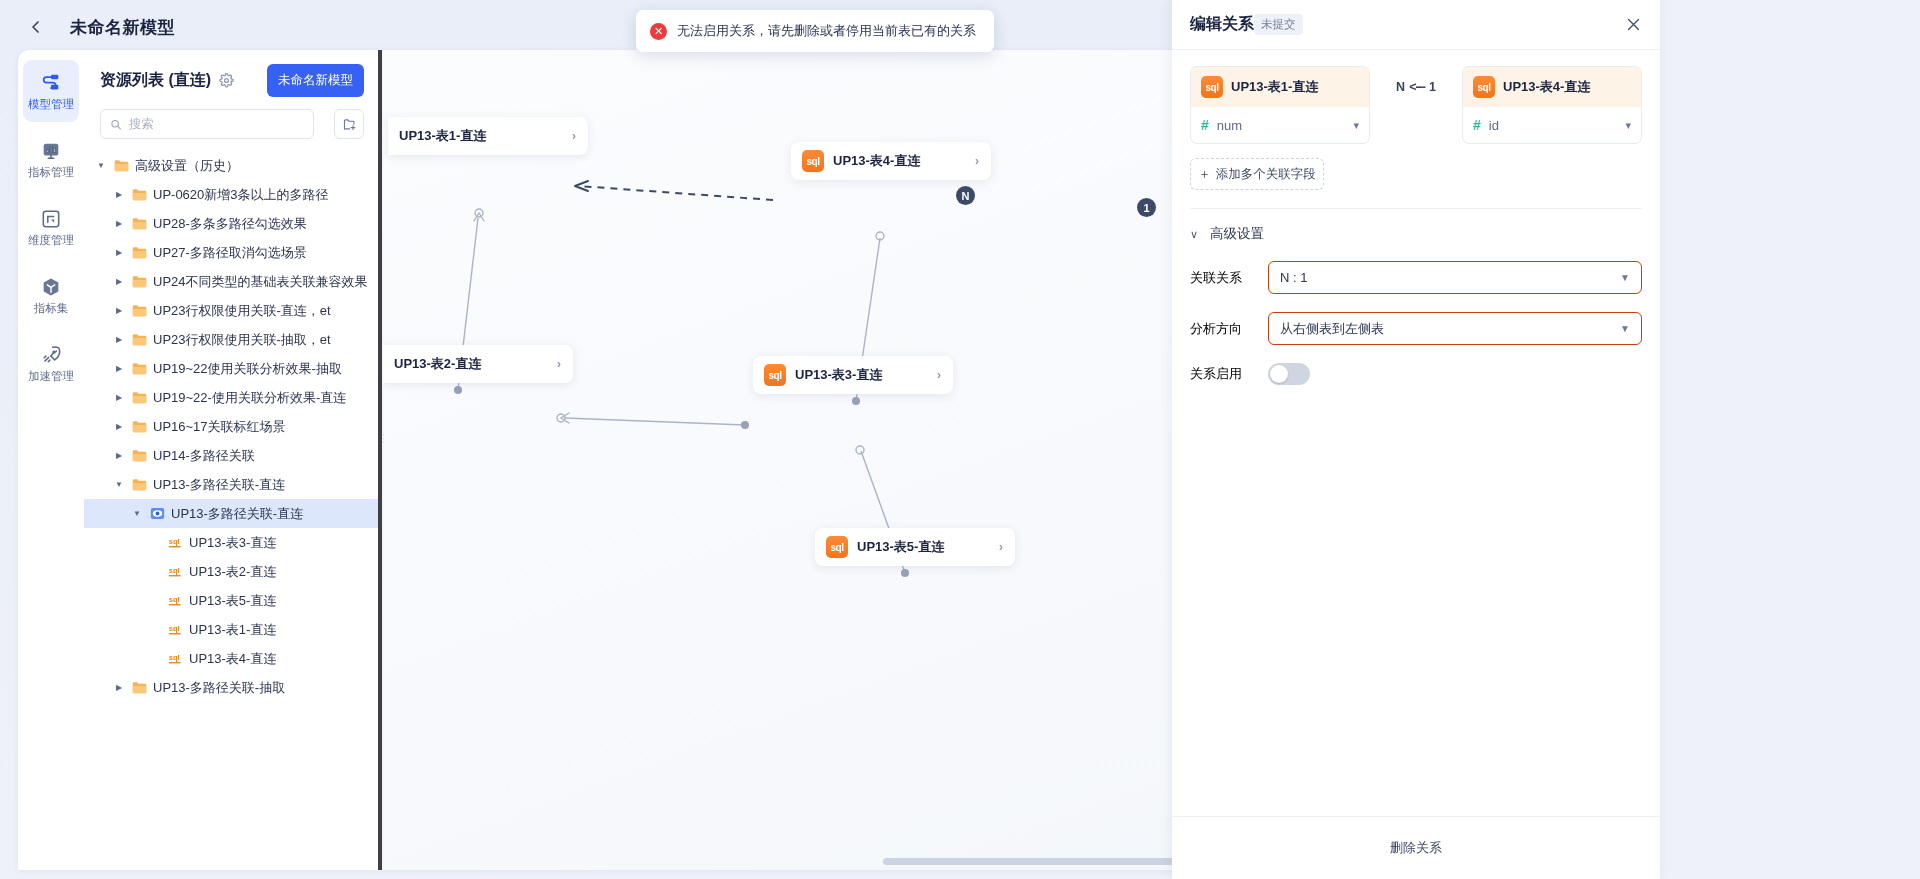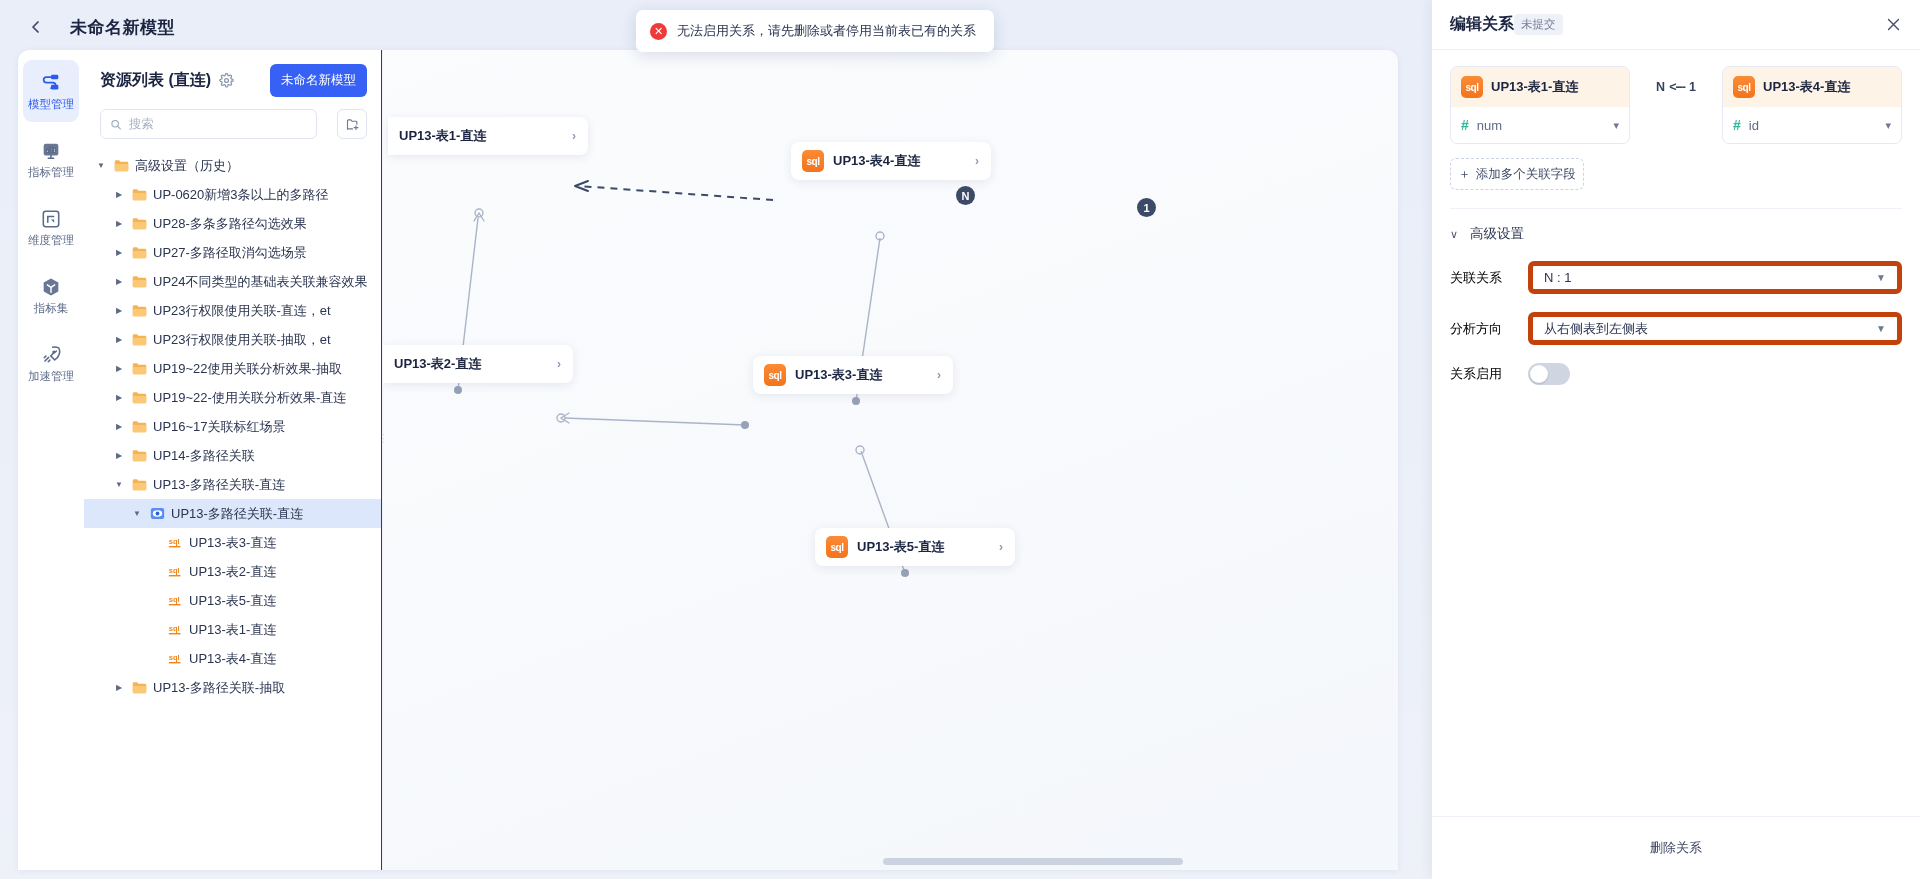--- a/index.html
+++ b/index.html
@@ -4,21 +4,21 @@
 <style>
   * { box-sizing: border-box; margin: 0; padding: 0; }
   html, body {
     width: 1920px; height: 879px;
     font-family: "Liberation Sans", "DejaVu Sans", sans-serif;
     background: #eef1f8;
     overflow: hidden;
   }
   #app {
     position: relative;
-    width: 1920px; height: 879px;
+    width: 1660px; height: 879px;
     background: linear-gradient(180deg,#e9eef8 0%, #eef1f8 100%);
   }
 
   
   .topbar {
     height: 54px; display: flex; align-items: center;
     padding-left: 22px; gap: 20px;
   }
   .back-btn {
     width: 28px; height: 28px; display: flex; align-items: center; justify-content: center;
@@ -51,21 +51,21 @@
     display: flex; flex-direction: column; align-items: center; justify-content: center;
     gap: 5px; cursor: pointer; color: #5c6b8a;
   }
   .rail-item .lbl { font-size: 11.5px; line-height: 1; }
   .rail-item.active { background: #e8eefc; color: #2d5bf0; }
   .rail-ico { width: 22px; height: 22px; display:block; }
 
   
   .respanel {
     width: 298px; flex: 0 0 298px;
-    border-right: 1px solid #404040;
+    border-right: 4px solid #404040;
     display: flex; flex-direction: column;
     background: #fff;
   }
   .respanel-head {
     display: flex; align-items: center; padding: 14px 14px 10px 16px; gap: 8px;
   }
   .respanel-title { font-size: 16px; font-weight: 700; color: #1b2440; white-space: nowrap; }
   .gear { width: 15px; height: 15px; color:#8b97ae; cursor:pointer; display:block; }
   .add-view-btn {
     margin-left: auto;
@@ -213,21 +213,21 @@
 
   .adv-head {
     display:flex; align-items:center; gap: 12px; margin-top: 16px;
     font-size: 13.5px; color:#2b3550; cursor:pointer;
   }
   .adv-head .c { color:#4b5772; font-size: 11px; }
 
   .formrow { display:flex; align-items:center; margin-top: 18px; }
   .formlabel { width: 78px; flex:0 0 78px; font-size: 13px; color:#000000; }
   .select {
-    flex: 1; height: 33px; border: 5px solid #c2410c; border-radius: 6px;
+    flex: 1; height: 33px; border: 1px solid #c2410c; border-radius: 6px;
     display:flex; align-items:center; padding: 0 11px; font-size: 13px; color:#2b3550;
     cursor:pointer; background:#fff;
   }
   .select .sc { margin-left:auto; color:#6d7996; font-size: 10px; }
   .toggle {
     width: 42px; height: 22px; border-radius: 11px; background: #cfd6e2;
     position: relative; cursor: pointer;
   }
   .toggle .knob {
     position:absolute; left: 2px; top: 2px; width: 18px; height: 18px;

